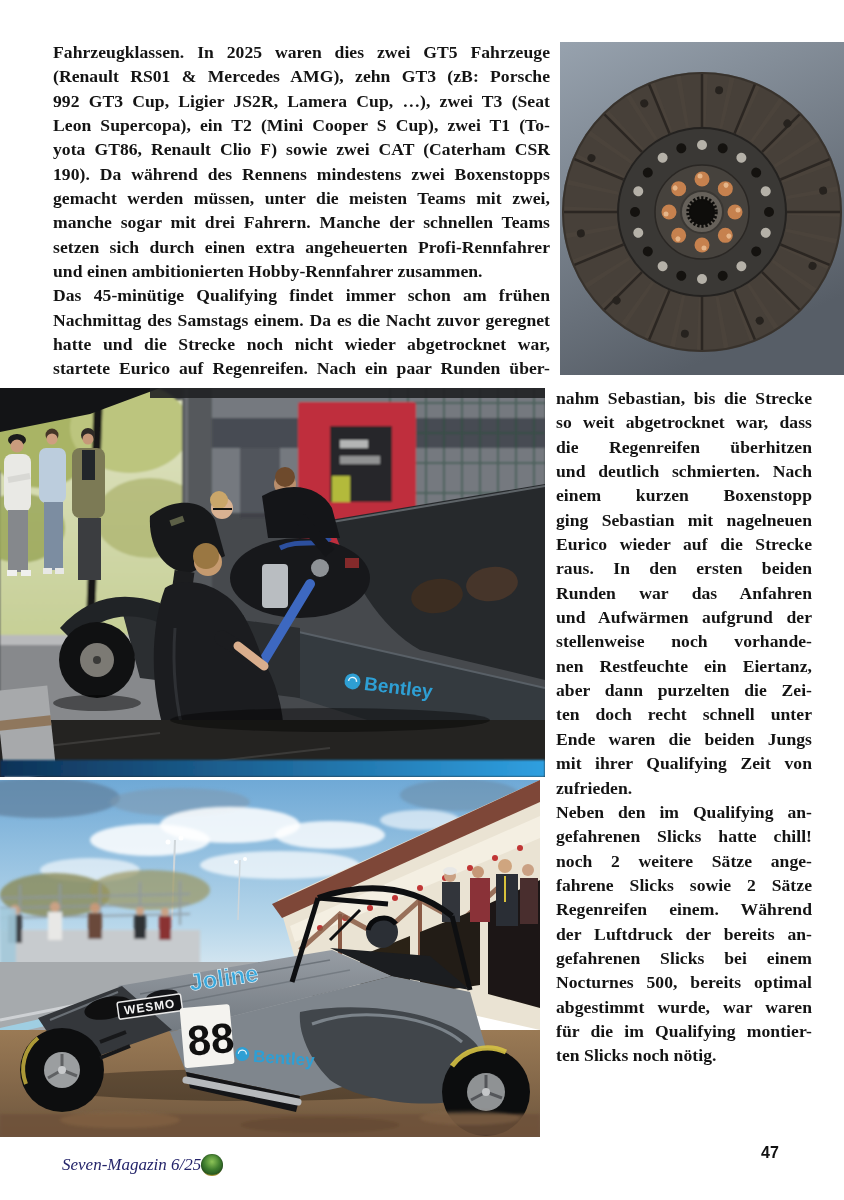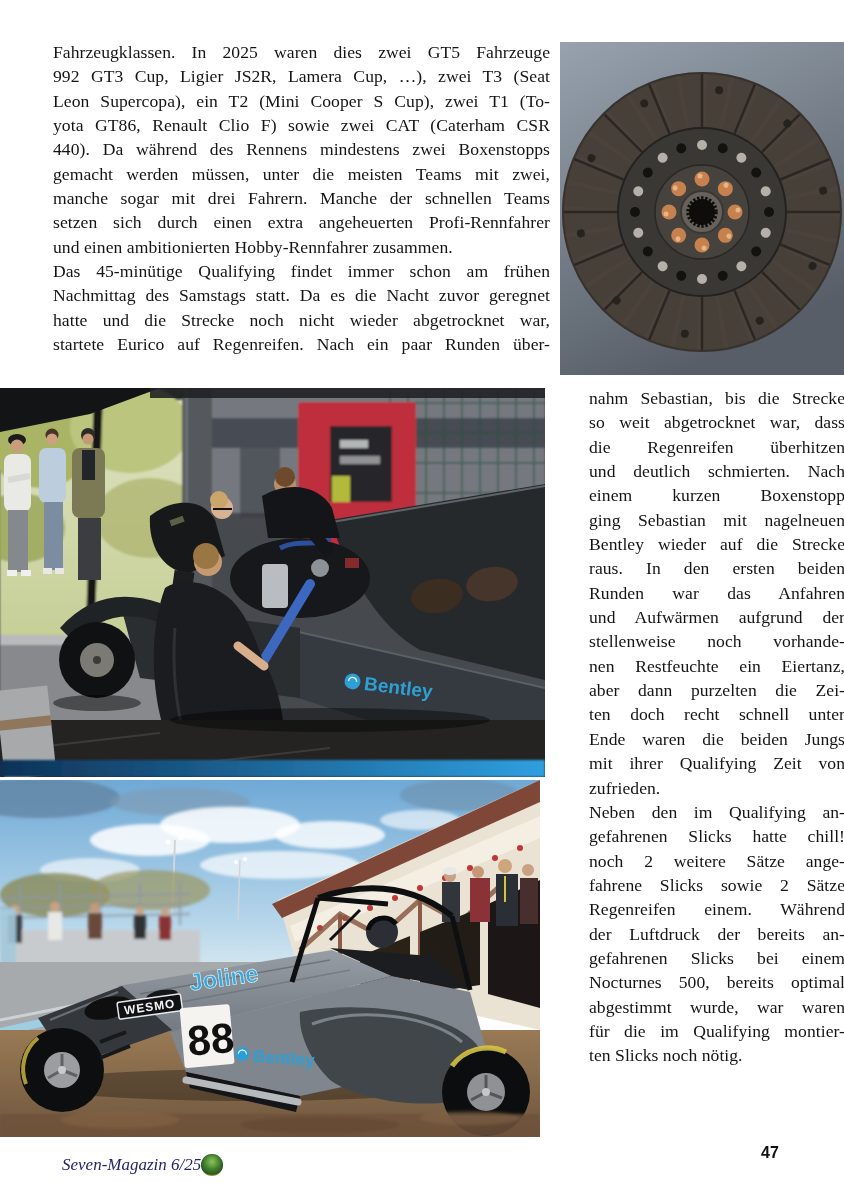--- a/index.html
+++ b/index.html
@@ -1,23 +1,23 @@
 <!DOCTYPE html>
 <html><head>
 <meta charset="utf-8">
 <style>
   html,body{margin:0;padding:0;background:#e9e9e9;}
   .page{position:relative;width:844px;height:1200px;background:#ffffff;margin:0 auto;
         font-family:"Liberation Serif", serif;overflow:hidden;}
-  .col{position:absolute;color:#141414;}
+  .col{position:absolute;color:#141414;font-weight:bold;}
   .col .jline{font-size:17.6px;line-height:24.35px;text-align:justify;text-align-last:justify;
               white-space:normal;letter-spacing:0.05px;}
   .col .endline{text-align-last:left;}
   .col.left{left:53px;top:40px;width:497px;}
-  .col.right{left:589px;top:386px;width:256px;}
+  .col.right{left:556px;top:386px;width:256px;}
   figure.photo{position:absolute;margin:0;padding:0;line-height:0;}
   figure.photo svg{display:block;}
   .ph-clutch{left:560px;top:42px;}
   .ph-garage{left:0px;top:388px;}
   .ph-pitlane{left:0px;top:780px;}
   .footer-left{position:absolute;left:62px;top:1150px;height:30px;display:flex;align-items:center;gap:0;}
   .mag-title{font-style:italic;font-size:17px;color:#24246a;}
   .mag-logo{display:inline-block;width:22px;height:22px;border-radius:50%;
             background:radial-gradient(circle at 50% 35%, #8cc457 0%, #3f7d2e 45%, #2a5c22 70%, #d9bb3f 78%, #b99a2e 100%);
             box-shadow:inset 0 0 2px rgba(0,0,0,.5);}
@@ -25,30 +25,31 @@
            font-weight:bold;font-size:16px;color:#111;}
   .svgtxt{font-family:"Liberation Sans", sans-serif;}
 </style>
 </head>
 <body>
 
 <div class="page">
 
   <div class="col left">
       <div class="jline">Fahrzeugklassen. In 2025 waren dies zwei GT5 Fahrzeuge</div>
+      <div class="jline">(Renault RS01 &amp; Mercedes AMG), zehn GT3 (zB: Porsche</div>
       <div class="jline">992 GT3 Cup, Ligier JS2R, Lamera Cup, …), zwei T3 (Seat</div>
       <div class="jline">Leon Supercopa), ein T2 (Mini Cooper S Cup), zwei T1 (To-</div>
       <div class="jline">yota GT86, Renault Clio F) sowie zwei CAT (Caterham CSR</div>
-      <div class="jline">440). Da während des Rennens mindestens zwei Boxenstopps</div>
+      <div class="jline">190). Da während des Rennens mindestens zwei Boxenstopps</div>
       <div class="jline">gemacht werden müssen, unter die meisten Teams mit zwei,</div>
       <div class="jline">manche sogar mit drei Fahrern. Manche der schnellen Teams</div>
       <div class="jline">setzen sich durch einen extra angeheuerten Profi-Rennfahrer</div>
       <div class="jline endline">und einen ambitionierten Hobby-Rennfahrer zusammen.</div>
       <div class="jline">Das 45-minütige Qualifying findet immer schon am frühen</div>
-      <div class="jline">Nachmittag des Samstags statt. Da es die Nacht zuvor geregnet</div>
+      <div class="jline">Nachmittag des Samstags einem. Da es die Nacht zuvor geregnet</div>
       <div class="jline">hatte und die Strecke noch nicht wieder abgetrocknet war,</div>
       <div class="jline">startete Eurico auf Regenreifen. Nach ein paar Runden über-</div>
     </div>
 
   <figure class="photo ph-clutch">
     <svg width="284" height="333" viewBox="0 0 284 333">
       <defs>
         <linearGradient id="cbg" x1="0" y1="0" x2="0.4" y2="1">
           <stop offset="0" stop-color="#97a2ae"></stop>
             <stop offset="1" stop-color="#575e67"></stop>
@@ -473,21 +474,21 @@
     </svg>
   </figure>
 
   <div class="col right">
       <div class="jline">nahm Sebastian, bis die Strecke</div>
       <div class="jline">so weit abgetrocknet war, dass</div>
       <div class="jline">die Regenreifen überhitzen</div>
       <div class="jline">und deutlich schmierten. Nach</div>
       <div class="jline">einem kurzen Boxenstopp</div>
       <div class="jline">ging Sebastian mit nagelneuen</div>
-      <div class="jline">Bentley wieder auf die Strecke</div>
+      <div class="jline">Eurico wieder auf die Strecke</div>
       <div class="jline">raus. In den ersten beiden</div>
       <div class="jline">Runden war das Anfahren</div>
       <div class="jline">und Aufwärmen aufgrund der</div>
       <div class="jline">stellenweise noch vorhande-</div>
       <div class="jline">nen Restfeuchte ein Eiertanz,</div>
       <div class="jline">aber dann purzelten die Zei-</div>
       <div class="jline">ten doch recht schnell unter</div>
       <div class="jline">Ende waren die beiden Jungs</div>
       <div class="jline">mit ihrer Qualifying Zeit von</div>
       <div class="jline endline">zufrieden.</div>

